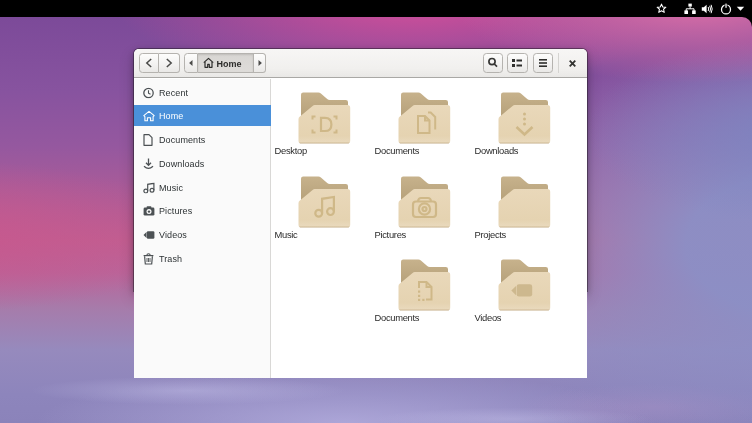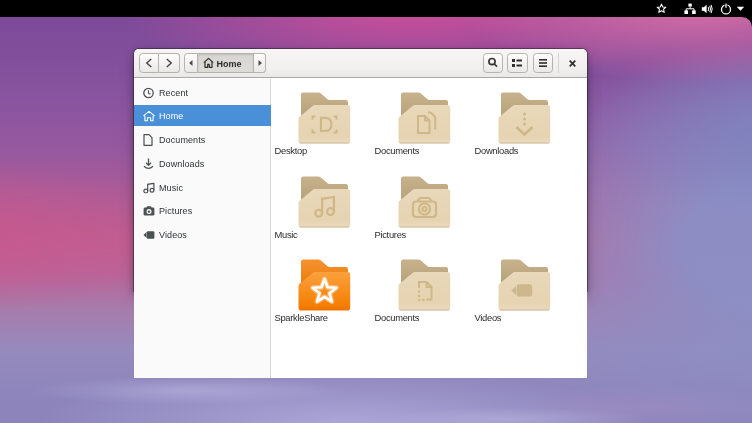--- a/index.html
+++ b/index.html
@@ -183,20 +183,29 @@
             <circle cx="6" cy="5.6" r="1.2" fill="#4c5154"></circle>
           </svg>
         <span class="stext">Pictures</span>
       </div>
       <div class="srow" style="top:144.8px">
         <svg class="sicon" width="12" height="9" viewBox="0 0 12 9">
             <path d="M0.5 4.5 L3.5 1.5 V7.5 Z" fill="#4c5154"></path>
             <rect x="3.8" y="0.8" width="7.6" height="7.4" rx="1.2" fill="#4c5154"></rect>
           </svg>
         <span class="stext">Videos</span>
+      </div>
+      <div class="srow" style="top:168.5px">
+        <svg class="sicon" width="11" height="12" viewBox="0 0 11 12">
+            <path d="M1.6 3.2 L2.3 11 H8.7 L9.4 3.2" fill="none" stroke="#4c5154" stroke-width="1.2"></path>
+            <path d="M0.6 2.6 H10.4" stroke="#4c5154" stroke-width="1.2"></path>
+            <path d="M3.9 2.2 Q3.9 0.7 5.5 0.7 Q7.1 0.7 7.1 2.2" fill="none" stroke="#4c5154" stroke-width="1.1"></path>
+            <path d="M4 5 V9 M5.5 5 V9 M7 5 V9" stroke="#4c5154" stroke-width="0.9"></path>
+          </svg>
+        <span class="stext">Trash</span>
       </div>
     </div>
     <div id="grid">
       <svg width="0" height="0">
         <defs>
           <linearGradient id="fb" x1="0" y1="0" x2="0" y2="1">
             <stop offset="0" stop-color="#c7b28c"></stop>
               <stop offset="1" stop-color="#b29d76"></stop>
           </linearGradient>
           <linearGradient id="ff" x1="0" y1="0" x2="0" y2="1">
@@ -272,30 +281,28 @@
           <path d="M16.8 13 L49.4 13 Q52.2 13 52.2 15.8 L52.2 48.7 Q52.2 51.5 49.4 51.5 L3.3 51.5 Q0.5 51.5 0.5 48.7 L0.5 27.2 Q0.5 25.7 1.6 24.8 L14.6 13.9 Q15.6 13 16.8 13 Z" fill="url(#ff)"></path>
           <g stroke="#cfb888" stroke-width="2.2" fill="none">
             <rect x="15" y="25.5" width="23" height="15.5" rx="3"></rect>
             <path d="M20 25 Q20.5 22 23 22 H30 Q32.5 22 33 25"></path>
             <circle cx="26.5" cy="33" r="5.6"></circle>
             <circle cx="26.5" cy="33" r="2"></circle>
           </g>
         </svg>
         <div class="lbl">Pictures</div>
       </div>
+      <div class="cell" style="left:203px;top:89px">
+        <svg class="fold" width="53" height="52" viewBox="0 0 53 52">
+          <path d="M3 2.7 Q3 0.5 5.2 0.5 L20.3 0.5 Q21.8 0.5 22.9 1.5 L29.2 7 Q30.3 7.9 31.8 7.9 L47.8 7.9 Q50 7.9 50 10 L50 30 L3 30 Z" fill="url(#fb)"></path>
+          <path d="M16.8 13 L49.4 13 Q52.2 13 52.2 15.8 L52.2 48.7 Q52.2 51.5 49.4 51.5 L3.3 51.5 Q0.5 51.5 0.5 48.7 L0.5 27.2 Q0.5 25.7 1.6 24.8 L14.6 13.9 Q15.6 13 16.8 13 Z" fill="url(#ff)"></path>
+        </svg>
+        <div class="lbl">Projects</div>
+      </div>
       
-      <div class="cell" style="left:3px;top:172.5px">
-        <svg class="fold" width="53" height="52" viewBox="0 0 53 52">
-          <path d="M3 2.7 Q3 0.5 5.2 0.5 L20.3 0.5 Q21.8 0.5 22.9 1.5 L29.2 7 Q30.3 7.9 31.8 7.9 L47.8 7.9 Q50 7.9 50 10 L50 30 L3 30 Z" fill="url(#ob)"></path>
-          <path d="M16.8 13 L49.4 13 Q52.2 13 52.2 15.8 L52.2 48.7 Q52.2 51.5 49.4 51.5 L3.3 51.5 Q0.5 51.5 0.5 48.7 L0.5 27.2 Q0.5 25.7 1.6 24.8 L14.6 13.9 Q15.6 13 16.8 13 Z" fill="url(#of)"></path>
-          <path d="M26.5 20 L29.6 28.3 L38.4 28.7 L31.5 34.2 L33.9 42.7 L26.5 37.8 L19.1 42.7 L21.5 34.2 L14.6 28.7 L23.4 28.3 Z" fill="none" stroke="#ffffff" stroke-width="5" opacity="0.35" stroke-linejoin="round"></path>
-          <path d="M26.5 20 L29.6 28.3 L38.4 28.7 L31.5 34.2 L33.9 42.7 L26.5 37.8 L19.1 42.7 L21.5 34.2 L14.6 28.7 L23.4 28.3 Z" fill="none" stroke="#ffffff" stroke-width="2.6" stroke-linejoin="round"></path>
-        </svg>
-        <div class="lbl">SparkleShare</div>
-      </div>
       <div class="cell" style="left:103px;top:172.5px">
         <svg class="fold" width="53" height="52" viewBox="0 0 53 52">
           <path d="M3 2.7 Q3 0.5 5.2 0.5 L20.3 0.5 Q21.8 0.5 22.9 1.5 L29.2 7 Q30.3 7.9 31.8 7.9 L47.8 7.9 Q50 7.9 50 10 L50 30 L3 30 Z" fill="url(#fb)"></path>
           <path d="M16.8 13 L49.4 13 Q52.2 13 52.2 15.8 L52.2 48.7 Q52.2 51.5 49.4 51.5 L3.3 51.5 Q0.5 51.5 0.5 48.7 L0.5 27.2 Q0.5 25.7 1.6 24.8 L14.6 13.9 Q15.6 13 16.8 13 Z" fill="url(#ff)"></path>
           <g stroke="#cfb888" stroke-width="2" fill="none">
             <path d="M21 29 V23 H28.5 L33.5 28 V40.5 H28"></path>
             <path d="M28.5 23 V28 H33.5"></path>
           </g>
           <g fill="#cfb888">
             <rect x="20" y="31.5" width="2.2" height="2.2"></rect>

